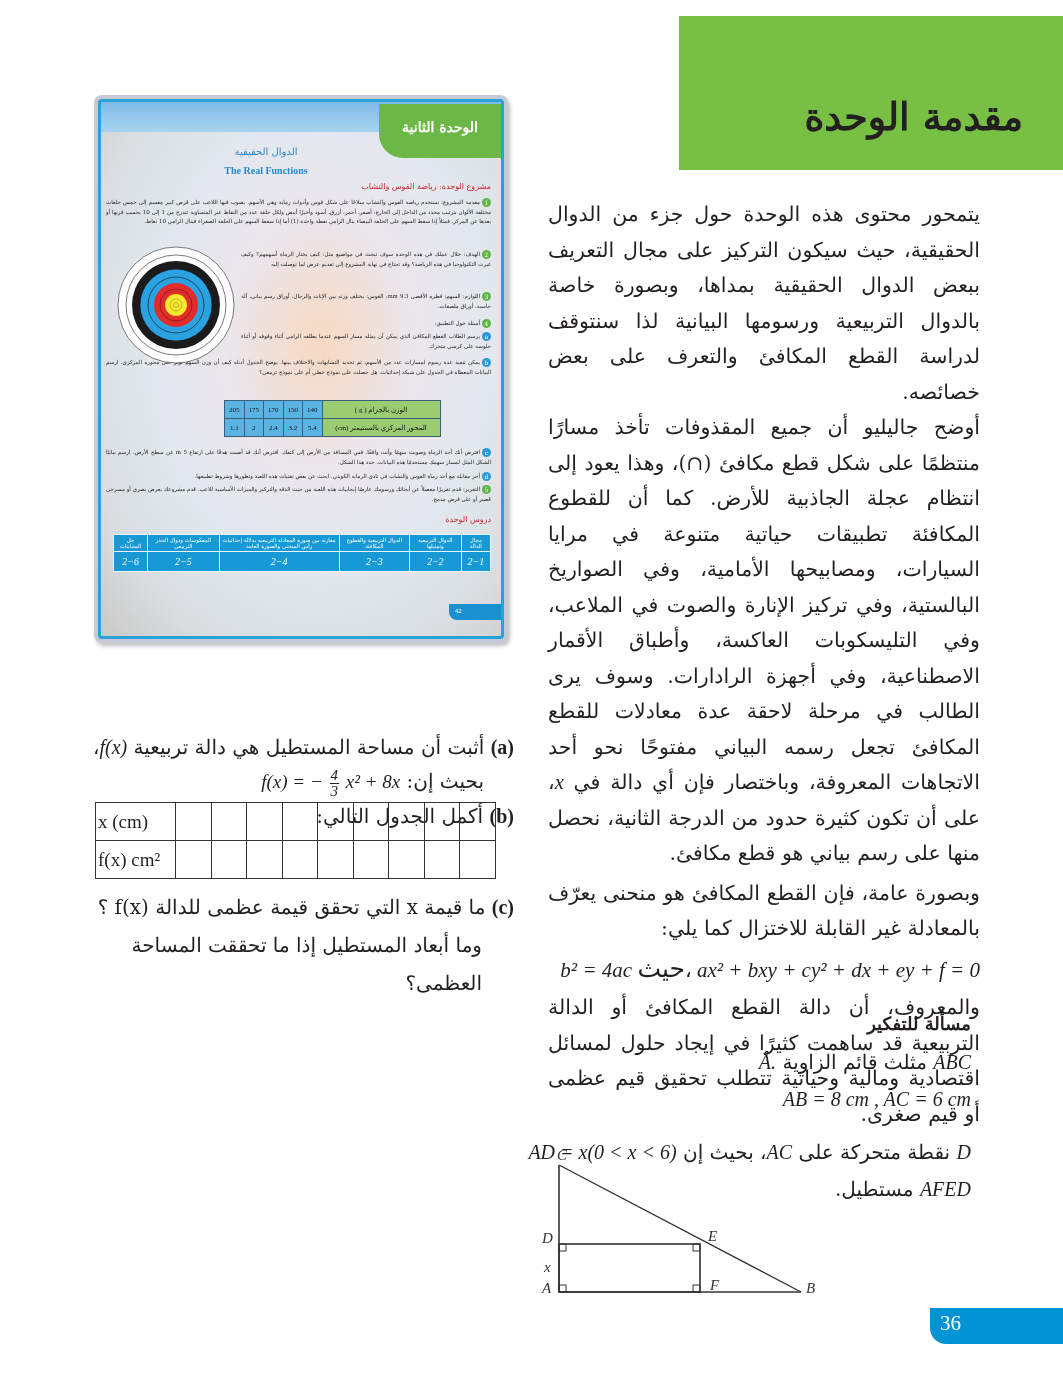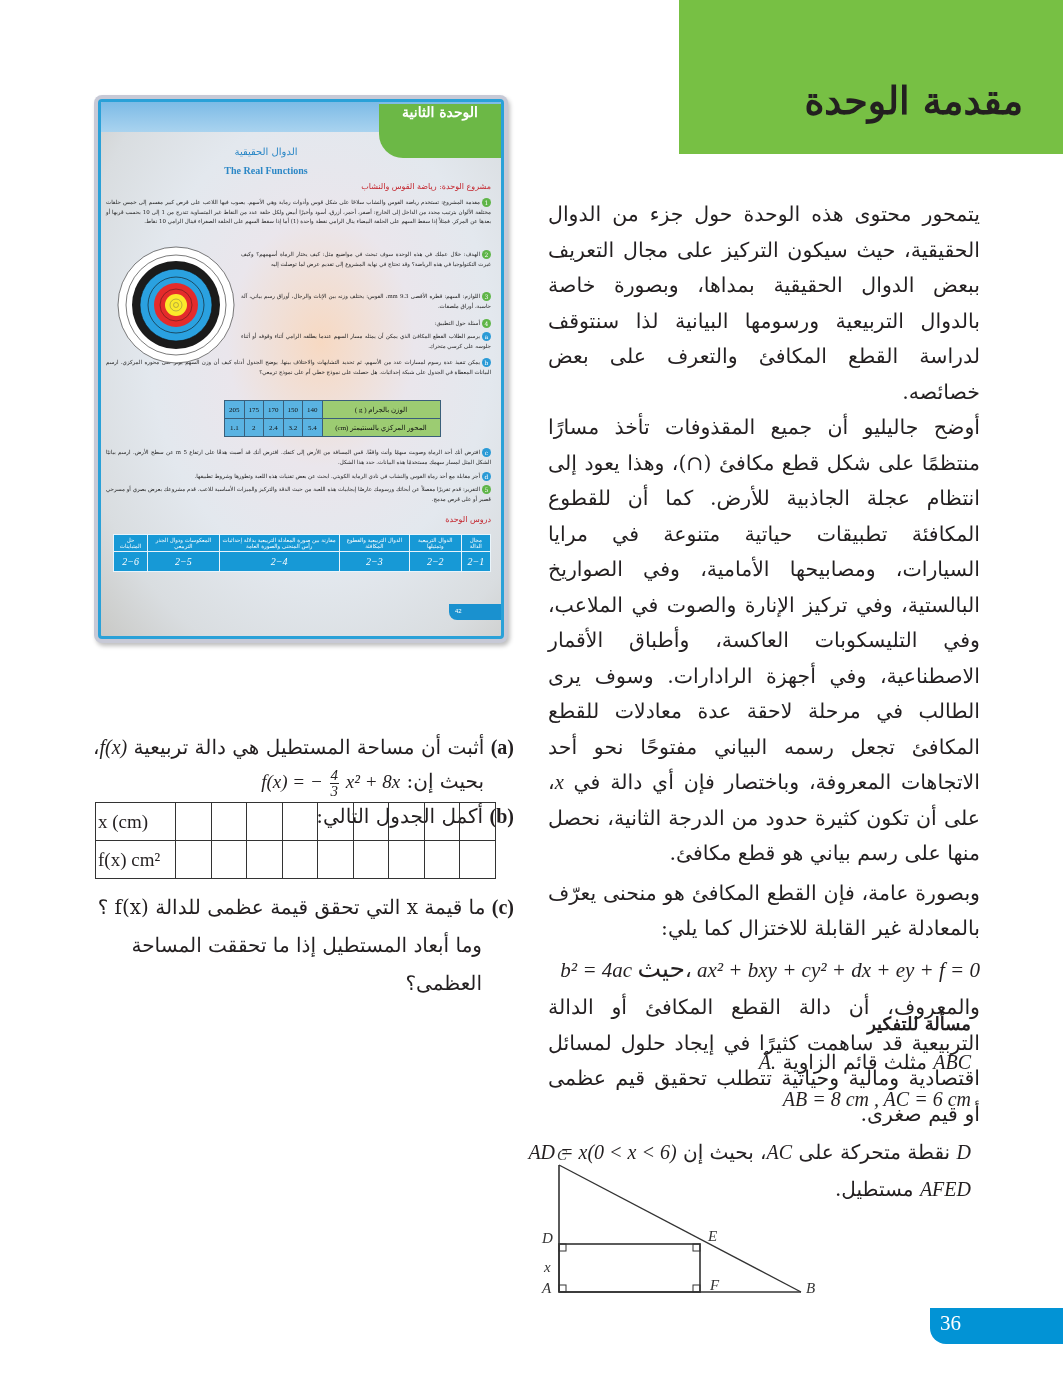--- a/index.html
+++ b/index.html
@@ -1,19 +1,19 @@
 <!DOCTYPE html>
 <html><head>
 <meta charset="utf-8">
 <style>
   * { box-sizing: border-box; margin: 0; padding: 0; }
   html, body { width: 1063px; height: 1394px; background: #ffffff; overflow: hidden; }
   body { position: relative; font-family: "DejaVu Serif", serif; color: #231f20; }
 
-  .header-band { position: absolute; left: 679px; top: 0; width: 384px; height: 154px; background: #77c044; }
+  .header-band { position: absolute; left: 679px; top: 16px; width: 384px; height: 154px; background: #77c044; }
   .header-title { position: absolute; right: 40px; top: 78px; font-size: 38px; font-weight: bold; direction: rtl; color: #231f20; }
 
   .main-col { position: absolute; left: 548px; top: 197px; width: 432px; direction: rtl; text-align: justify; font-size: 20.5px; line-height: 35.5px; }
   .main-col p { margin: 0; }
   .main-col .para2 { margin-top: 0; }
   .math { font-family: "Liberation Serif", serif; font-style: italic; direction: ltr; unicode-bidi: embed; }
   .eq-line { direction: ltr; text-align: right; font-family: "Liberation Serif", serif; font-size: 21px; margin: 4px 0 2px 0; }
 
   .think { position: absolute; left: 535px; top: 1005px; width: 436px; direction: rtl; font-size: 20px; line-height: 37px; }
   .think h3 { font-size: 18px; font-weight: bold; margin-bottom: 2px; }
@@ -22,21 +22,21 @@
   .diagram { position: absolute; left: 535px; top: 1145px; }
 
   .page-badge { position: absolute; left: 930px; top: 1308px; width: 133px; height: 36px; background: #0293d5; border-bottom-left-radius: 16px; }
   .page-badge span { position: absolute; left: 10px; top: 3px; color: #fff; font-family: "Liberation Serif", serif; font-size: 21px; }
 
   
   .thumb { position: absolute; left: 94px; top: 95px; width: 414px; height: 548px; border-radius: 8px; background: #c7c9d6; padding: 4px; box-shadow: 2px 3px 4px rgba(0,0,0,0.25); }
   .thumb-inner { position: relative; width: 100%; height: 100%; border: 3px solid #2aa1d8; border-radius: 4px; overflow: hidden;
     background: radial-gradient(ellipse at 55% 45%, #f7d9c2 0%, #eae6ec 30%, #e3e8ee 55%, #d9dde0 80%, #c9c9c6 100%); }
   .thumb-top { position: absolute; left: 0; top: 0; right: 0; height: 30px; background: linear-gradient(#7dbbe6, #a9d3ef); }
-  .thumb-tab { position: absolute; right: 0; top: 2px; width: 122px; height: 54px; background: #6cb846; border-bottom-left-radius: 24px; color: #fff; direction: rtl; text-align: center; font-size: 14px; line-height: 17px; font-weight: bold; }
+  .thumb-tab { position: absolute; right: 0; top: 2px; width: 122px; height: 54px; background: #6cb846; border-bottom-left-radius: 24px; color: #fff; direction: rtl; text-align: center; font-size: 14px; line-height: 17px; padding-top: 15px; font-weight: bold; }
   .thumb-title-ar { position: absolute; left: 70px; top: 44px; width: 190px; text-align: center; color: #2b87c6; font-size: 10px; direction: rtl; }
   .thumb-title-en { position: absolute; left: 70px; top: 63px; width: 190px; text-align: center; color: #2b87c6; font-size: 10px; font-weight: bold; font-family: "Liberation Serif", serif; }
   .thumb-red { position: absolute; right: 10px; top: 80px; color: #c4262e; font-size: 8px; direction: rtl; }
   .thumb-text { position: absolute; right: 10px; color: #222; font-size: 5.5px; line-height: 9.5px; direction: rtl; text-align: justify; }
   .num-dot { display: inline-block; width: 9px; height: 9px; border-radius: 50%; color: #fff; font-size: 6px; line-height: 9px; text-align: center; margin-left: 2px; vertical-align: middle; }
   .num-dot.green { background: #5fb548; }
   .num-dot.blue { background: #2a9ad6; }
   .target { position: absolute; left: 15px; top: 143px; width: 120px; height: 120px; }
   .w-table { position: absolute; left: 123px; top: 298px; border-collapse: collapse; font-size: 7px; font-family: "Liberation Serif", serif; }
   .w-table td { border: 1px solid #3a5f7a; height: 18px; text-align: center; background: #5ab3e2; color: #111; padding: 0 4px; }

